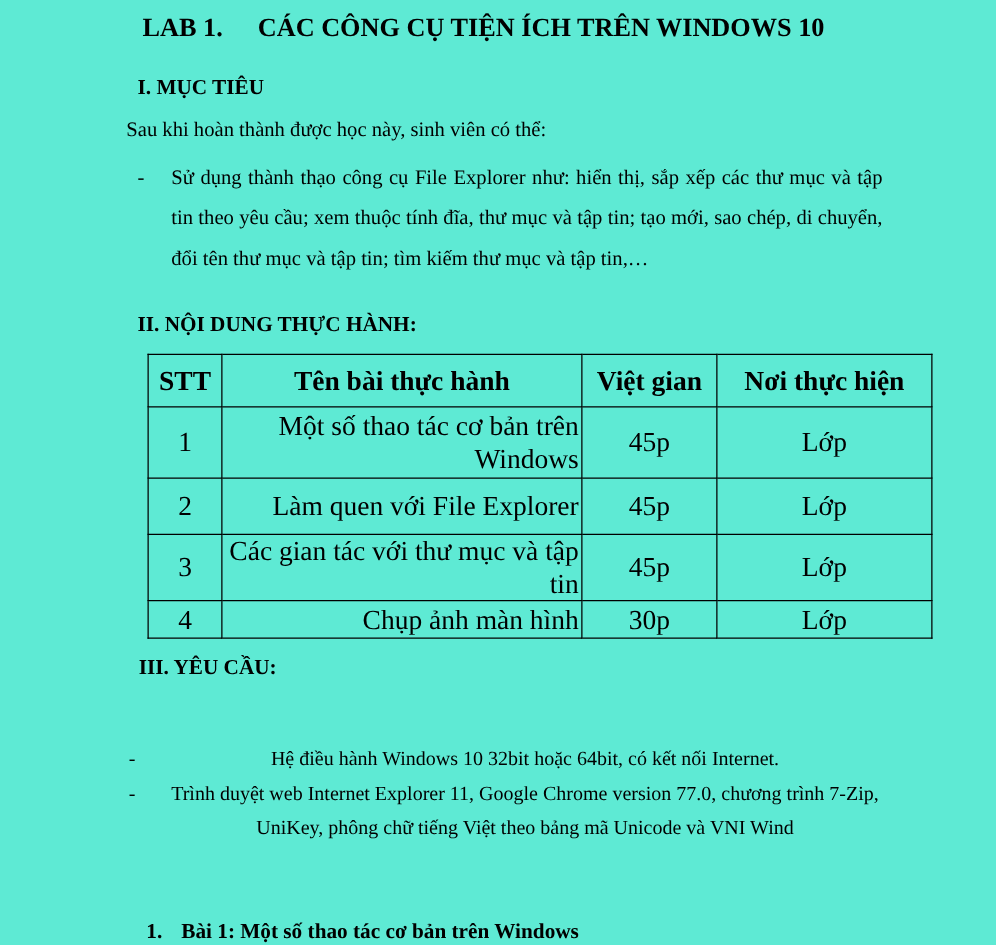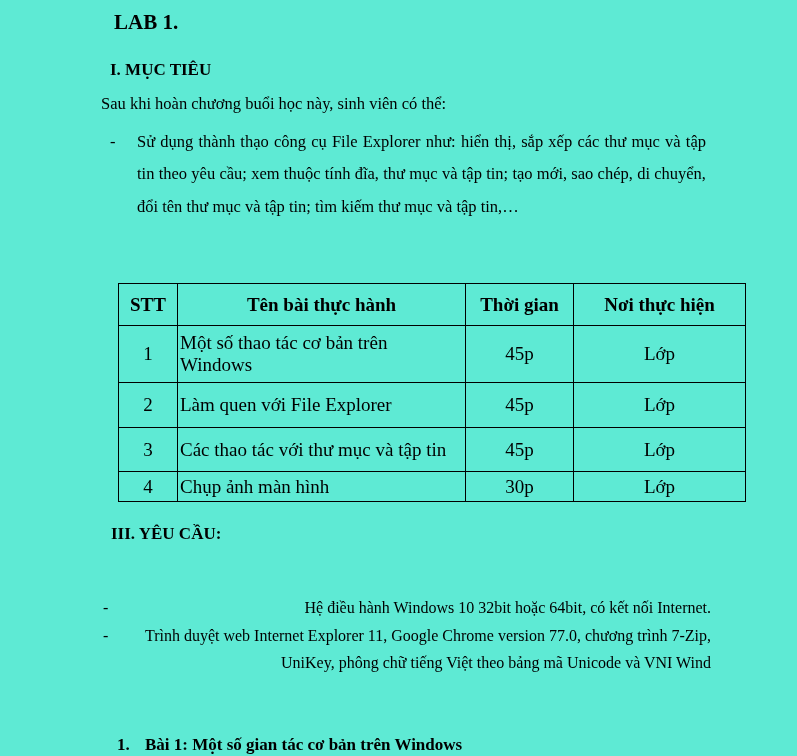--- a/index.html
+++ b/index.html
@@ -51,107 +51,109 @@
   }
   .bullet-block-1 .dash { flex: 0 0 27px; }
   .bullet-block-1 .btext { flex: 1 1 auto; text-align: justify; text-justify: inter-word; }
   .lab-table {
     position: absolute;
     top: 283px;
     left: 118px;
     width: 627px;
     border-collapse: collapse;
     table-layout: fixed;
-    font-size: 19px;
+    font-size: 22px;
   }
   .lab-table th, .lab-table td {
     border: 1.5px solid #000000;
     text-align: center;
     vertical-align: middle;
     padding: 0 2px;
     overflow: hidden;
   }
   .lab-table th { font-weight: bold; }
-  .lab-table td.name-cell { text-align: left; font-family: Liberation Serif, serif; }
+  .lab-table td.name-cell { text-align: right; font-family: Liberation Serif, serif; }
   .row-h { height: 42px; }
   .row-1 { height: 57px; }
   .row-2 { height: 45px; }
   .row-3 { height: 44px; }
   .row-4 { height: 30px; }
   .bullet-list-3 {
     position: absolute;
     top: 594px;
     left: 103px;
     width: 608px;
     font-size: 16px;
     line-height: 27.5px;
   }
   .bullet-list-3 .bitem { display: flex; }
   .bullet-list-3 .dash { flex: 0 0 26px; }
-  .bullet-list-3 .btext { flex: 1 1 auto; text-align: right; }
+  .bullet-list-3 .btext { flex: 1 1 auto; text-align: center; }
   .numbered-item {
     position: absolute;
     top: 735px;
     left: 117px;
     display: flex;
     font-size: 17px;
     font-weight: bold;
     white-space: nowrap;
   }
   .numbered-item .num { flex: 0 0 28px; }
 </style>
 </head>
 <body>
 
 <div class="page">
 
   <div class="doc-title">
     <span>LAB 1.</span>
     <span class="title-gap"></span>
+    <span>CÁC CÔNG CỤ TIỆN ÍCH TRÊN WINDOWS 10</span>
   </div>
 
   <div class="sec-heading h1">I. MỤC TIÊU</div>
 
-  <div class="para p1">Sau khi hoàn chương buổi học này, sinh viên có thể:</div>
+  <div class="para p1">Sau khi hoàn thành được học này, sinh viên có thể:</div>
 
   <div class="bullet-block-1">
     <span class="dash">-</span>
     <span class="btext">Sử dụng thành thạo công cụ File Explorer như: hiển thị, sắp xếp các thư mục và tập tin theo yêu cầu; xem thuộc tính đĩa, thư mục và tập tin; tạo mới, sao chép, di chuyển, đổi tên thư mục và tập tin; tìm kiếm thư mục và tập tin,…</span>
   </div>
 
+  <div class="sec-heading h2">II. NỘI DUNG THỰC HÀNH:</div>
 
   <table class="lab-table">
     <colgroup>
       <col style="width:59px">
       <col style="width:288px">
       <col style="width:108px">
       <col style="width:172px">
     </colgroup>
     <tbody>
         <tr class="row-h">
       <th>STT</th>
       <th>Tên bài thực hành</th>
-      <th>Thời gian</th>
+      <th>Việt gian</th>
       <th>Nơi thực hiện</th>
     </tr>
     <tr class="row-1">
       <td>1</td>
       <td class="name-cell">Một số thao tác cơ bản trên Windows</td>
       <td>45p</td>
       <td>Lớp</td>
     </tr>
     <tr class="row-2">
       <td>2</td>
       <td class="name-cell">Làm quen với File Explorer</td>
       <td>45p</td>
       <td>Lớp</td>
     </tr>
     <tr class="row-3">
       <td>3</td>
-      <td class="name-cell">Các thao tác với thư mục và tập tin</td>
+      <td class="name-cell">Các gian tác với thư mục và tập tin</td>
       <td>45p</td>
       <td>Lớp</td>
     </tr>
     <tr class="row-4">
       <td>4</td>
       <td class="name-cell">Chụp ảnh màn hình</td>
       <td>30p</td>
       <td>Lớp</td>
     </tr>
   </tbody>
@@ -167,16 +169,16 @@
     </div>
     <div class="bitem">
       <span class="dash">-</span>
       <span class="btext">Trình duyệt web Internet Explorer 11, Google Chrome version 77.0, chương trình 7-Zip, UniKey, phông chữ tiếng Việt theo bảng mã Unicode và VNI Wind</span>
     </div>
   </div>
 
 
   <div class="numbered-item">
     <span class="num">1.</span>
-    <span>Bài 1: Một số gian tác cơ bản trên Windows</span>
+    <span>Bài 1: Một số thao tác cơ bản trên Windows</span>
   </div>
 
 </div>
 
 </body></html>

